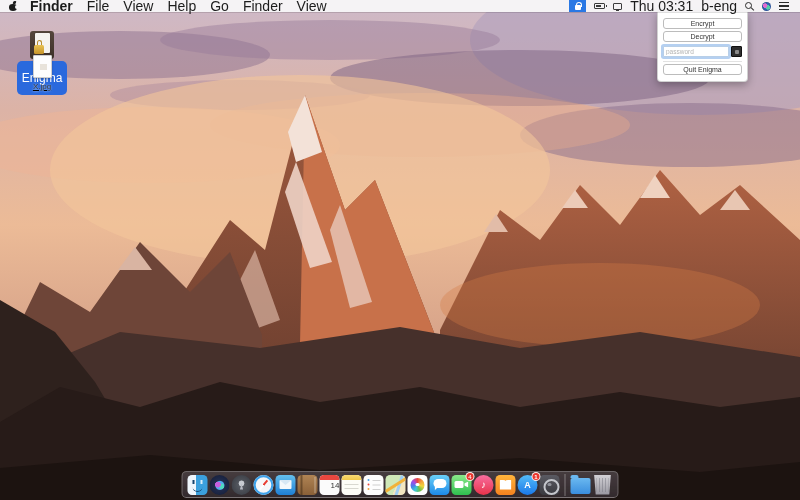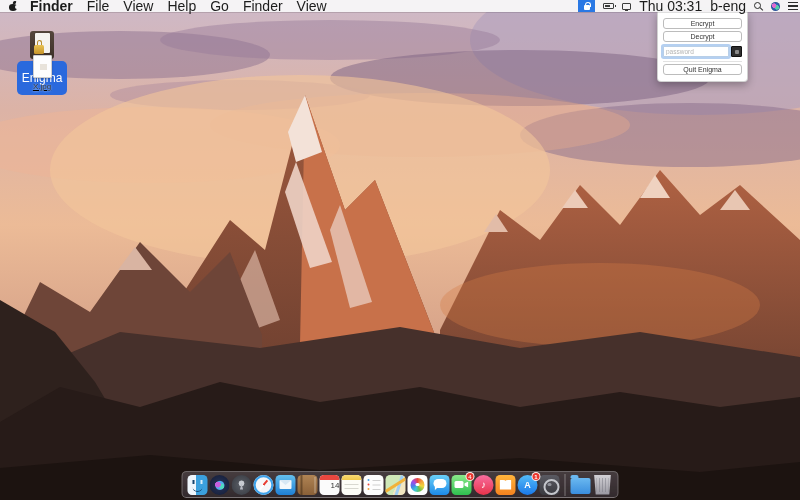--- a/index.html
+++ b/index.html
@@ -13,21 +13,21 @@
   #menubar { position:absolute; top:0; left:0; width:800px; height:12px;
     background:rgba(247,246,247,0.96); display:flex; align-items:center;
     font-size:14px; color:#1c1c1c; box-shadow:0 0.5px 0 rgba(0,0,0,0.25); z-index:30; }
   .mb-left { display:flex; align-items:center; height:12px; padding-left:9px; }
   .apple { position:relative; width:8px; height:9px; margin-right:6px; }
   .apple .body { position:absolute; left:0; top:2px; width:8px; height:7px; background:#1c1c1c; border-radius:45% 45% 50% 50%; }
   .apple .body::after { content:""; position:absolute; right:-2px; top:1.5px; width:4px; height:4px; background:rgba(247,246,247,1); border-radius:50%; }
   .apple .leaf { position:absolute; left:4px; top:-1px; width:3px; height:3px; background:#1c1c1c; border-radius:60% 0 60% 0; transform:rotate(10deg); }
   .mb-item { padding:0 7px; height:12px; line-height:12px; white-space:nowrap; }
   .mb-item.app { font-weight:bold; }
-  .mb-right { margin-left:auto; display:flex; align-items:center; height:12px; padding-right:2px; gap:8px; }
+  .mb-right { margin-left:auto; display:flex; align-items:center; height:12px; padding-right:11px; gap:8px; }
   .mb-enigma { width:17px; height:12px; background:#2a78e4; display:flex; align-items:center; justify-content:center; }
   .mb-lock { position:relative; width:6px; height:5px; background:#fff; border-radius:1px; margin-top:3px; }
   .mb-lock::before { content:""; position:absolute; top:-3px; left:1px; width:4px; height:4px; border:1px solid #fff; border-bottom:none; border-radius:3px 3px 0 0; }
   .mb-battery { position:relative; width:11px; height:6px; border:1px solid #3c3c3c; border-radius:1px; }
   .mb-battery::after { content:""; position:absolute; right:-3px; top:1px; width:1.5px; height:2px; background:#3c3c3c; }
   .mb-battery::before { content:""; position:absolute; left:1px; top:1px; bottom:1px; width:5px; background:#3c3c3c; }
   .mb-display { position:relative; width:9px; height:7px; border:1px solid #3c3c3c; border-radius:1px; }
   .mb-display::after { content:""; position:absolute; left:2px; bottom:-2.5px; width:3px; height:1.5px; background:#3c3c3c; }
   .mb-text { color:#1c1c1c; white-space:nowrap; }
   .mb-search { position:relative; width:9px; height:9px; }

